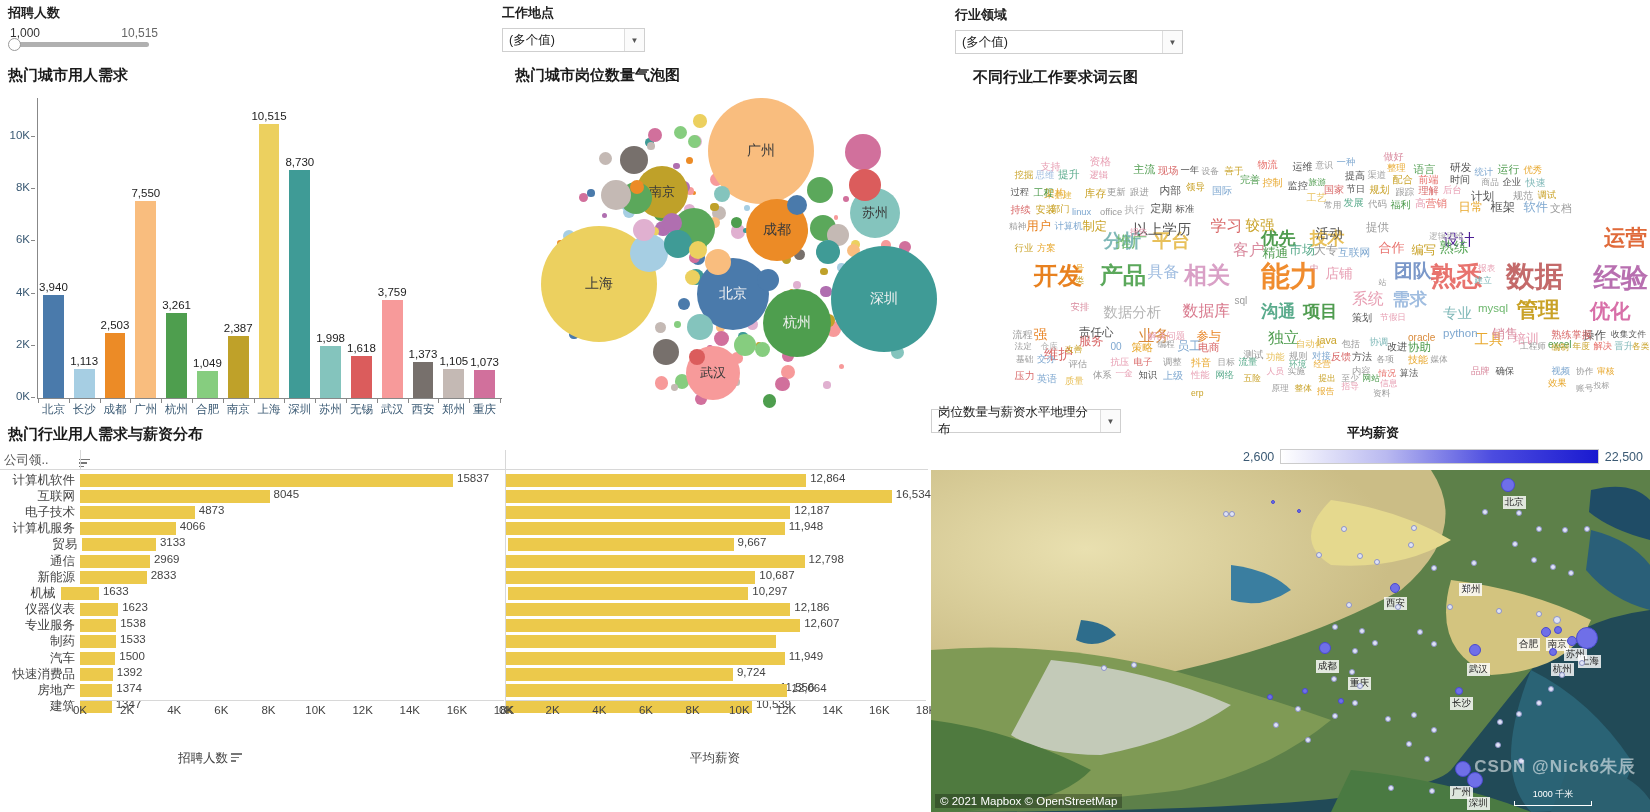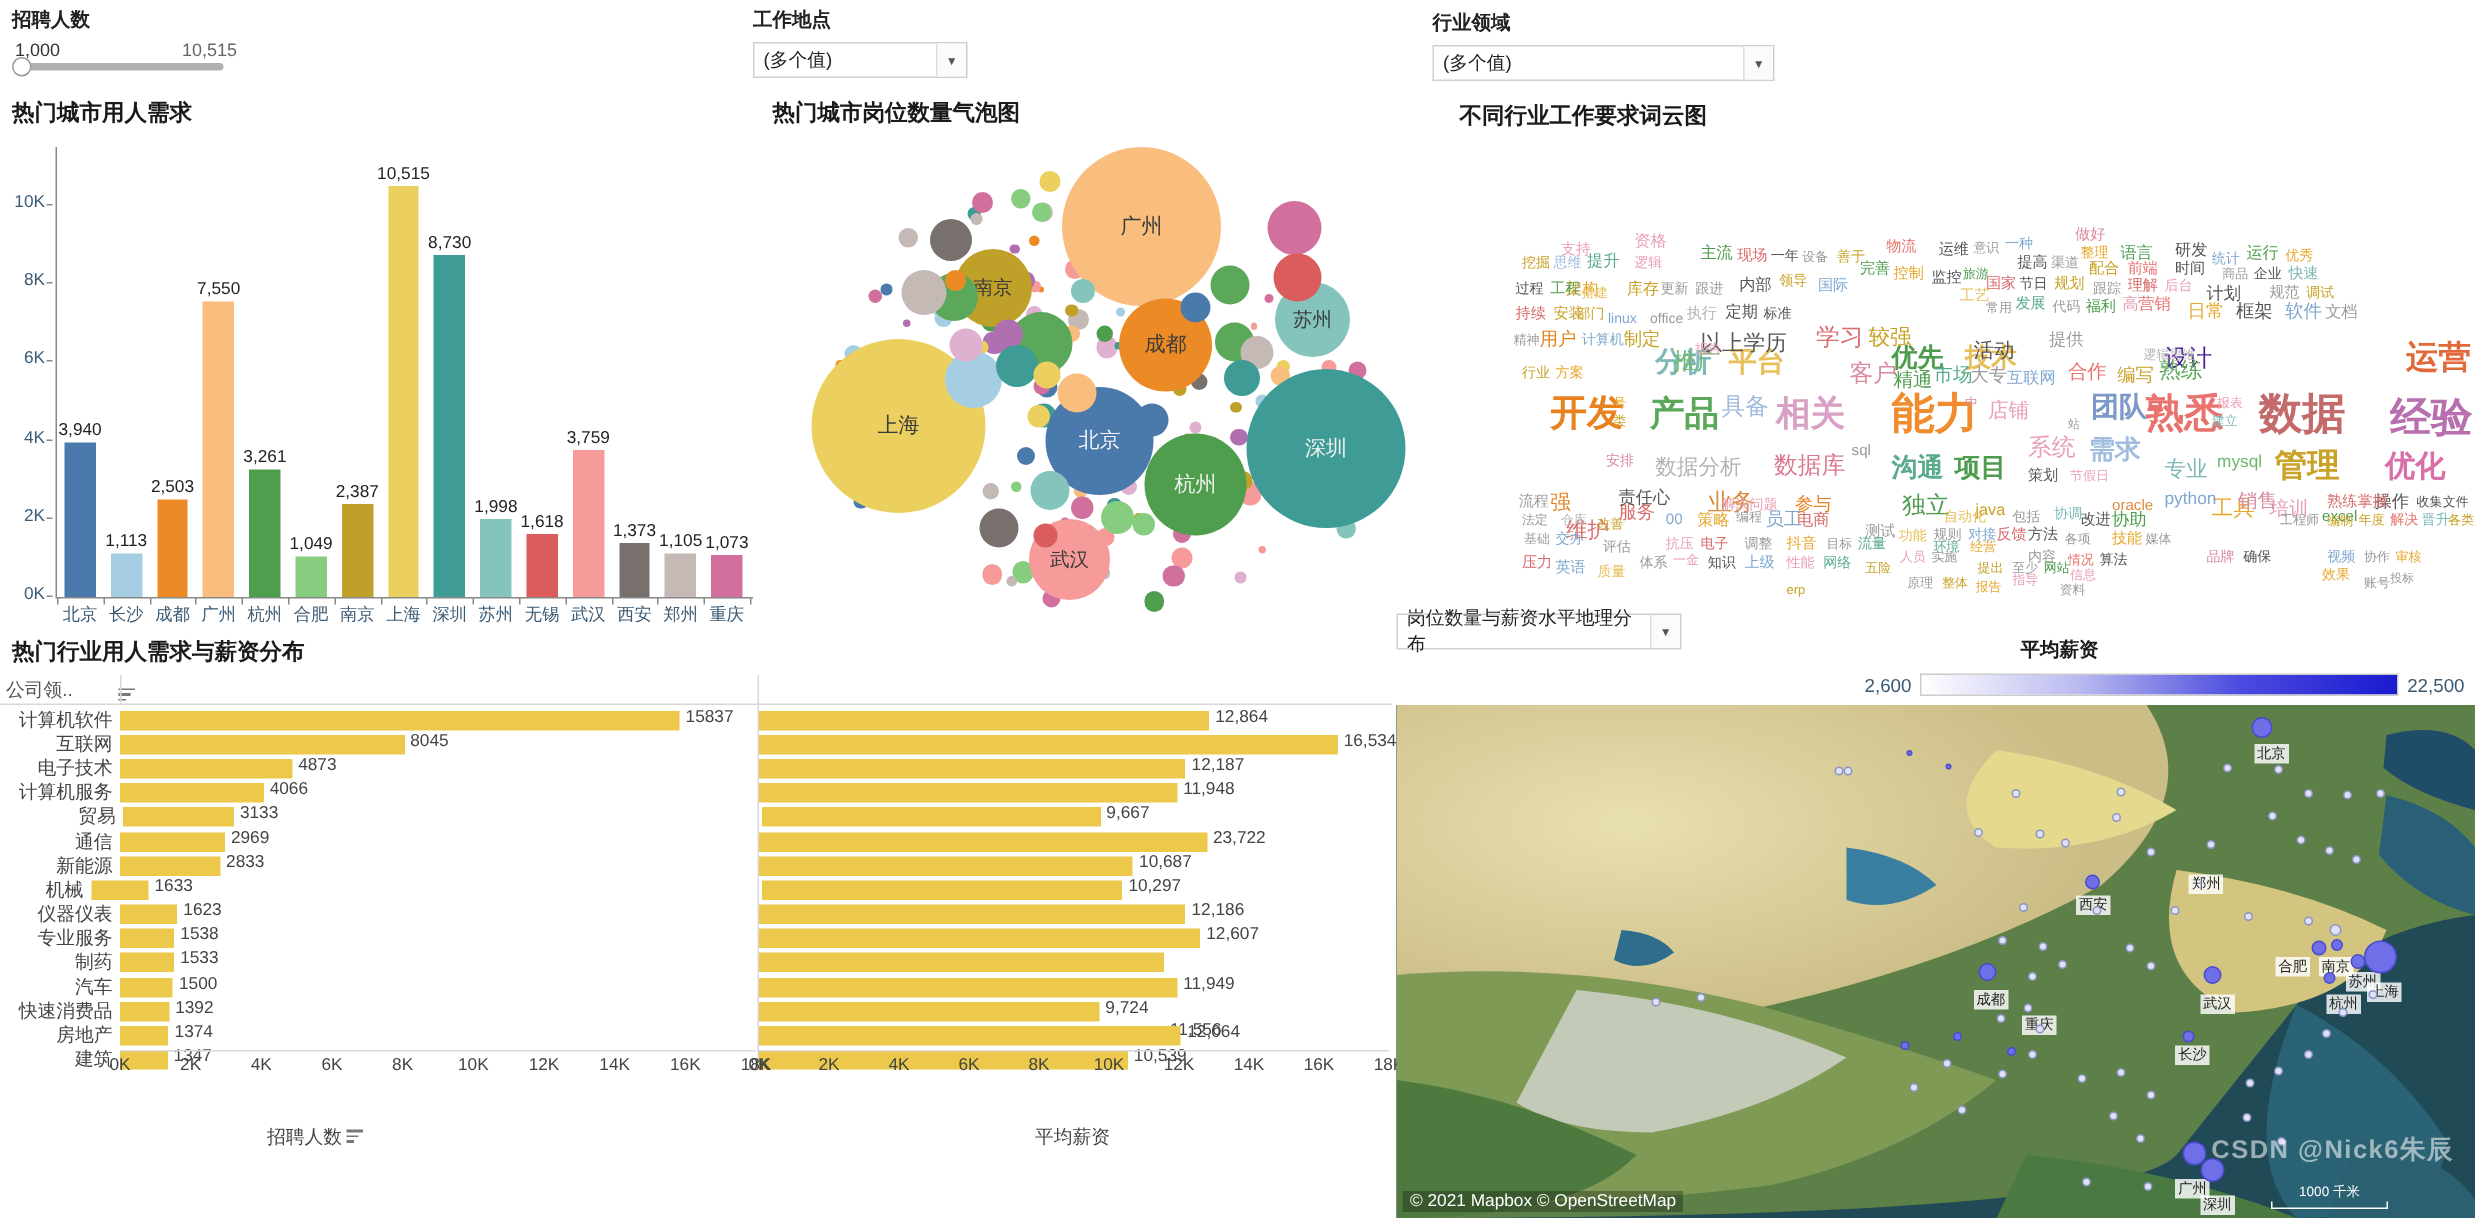--- a/index.html
+++ b/index.html
@@ -763,21 +763,21 @@
       </div>
       <div class="hb-row" style="height: 16.2px;">
         <div class="hb-lab" style="width: 80px;">通信</div>
         <div class="hb-bar-track" style="width: 424px; flex: 0 0 auto;">
           <div class="hb-bar" style="width: 69.9364px;"></div>
           <div class="hb-num" style="left: 73.9364px;">2969</div>
         </div>
         <div style="width: 2px;"></div>
         <div class="hb-bar-track" style="width: 420px; flex: 0 0 auto;">
           <div class="hb-bar" style="width: 298.62px;"></div>
-          <div class="hb-num" style="left: 302.62px;">23,722</div>
+          <div class="hb-num" style="left: 302.62px;">12,798</div>
         </div>
       </div>
       <div class="hb-row" style="height: 16.2px;">
         <div class="hb-lab" style="width: 80px;">新能源</div>
         <div class="hb-bar-track" style="width: 424px; flex: 0 0 auto;">
           <div class="hb-bar" style="width: 66.7329px;"></div>
           <div class="hb-num" style="left: 70.7329px;">2833</div>
         </div>
         <div style="width: 2px;"></div>
         <div class="hb-bar-track" style="width: 420px; flex: 0 0 auto;">

